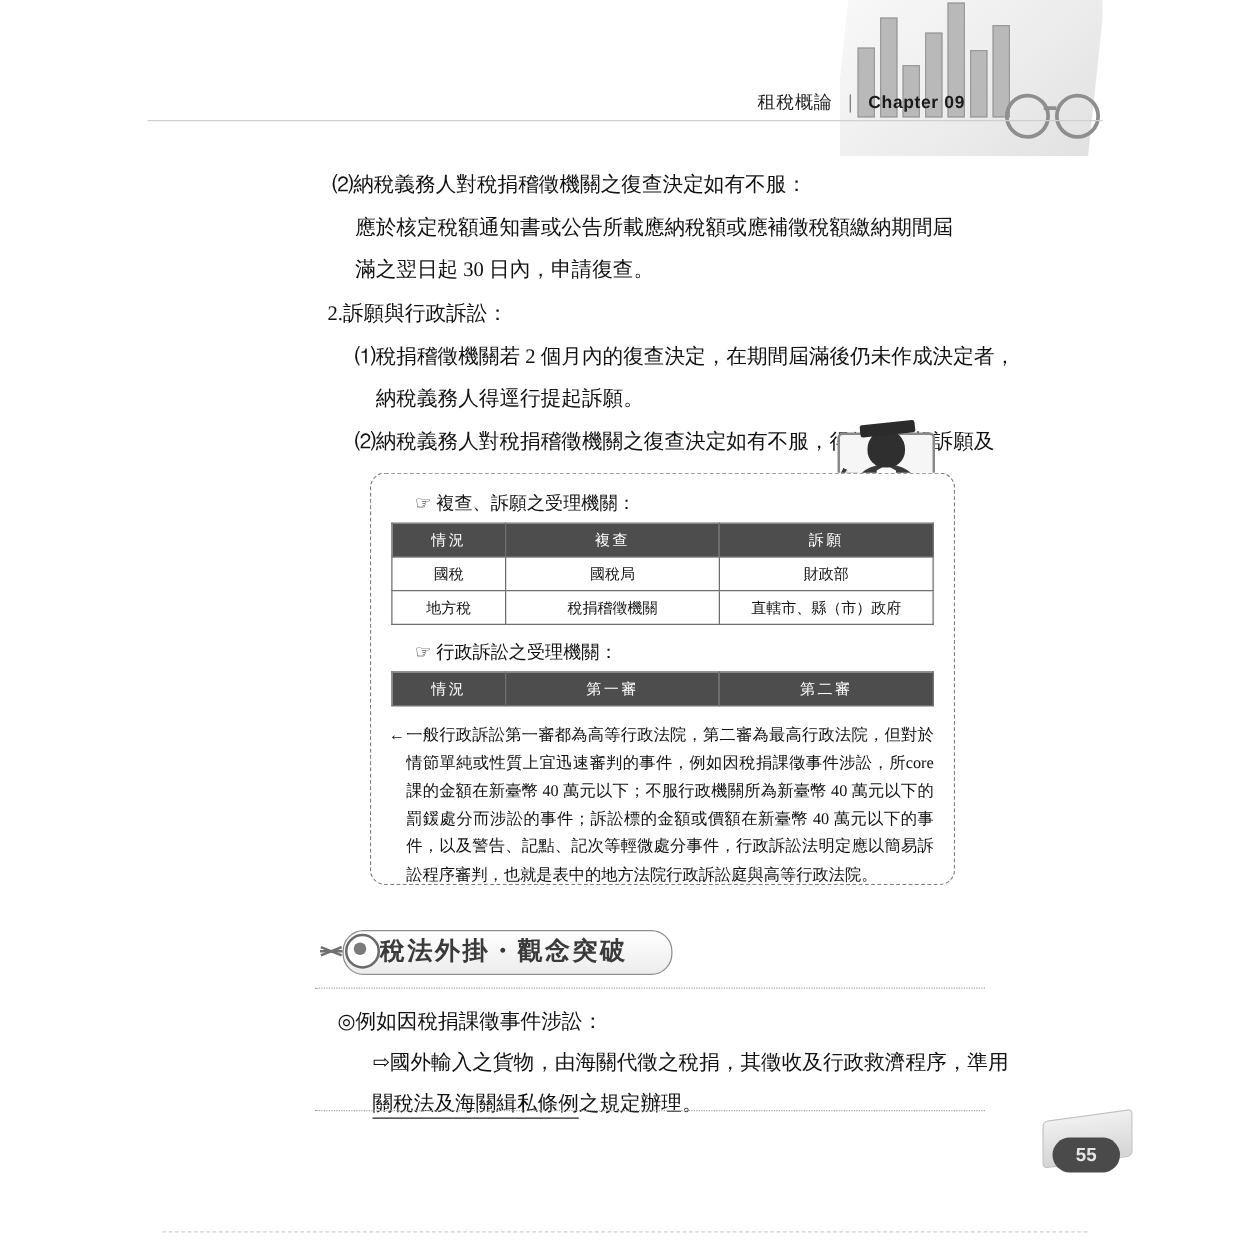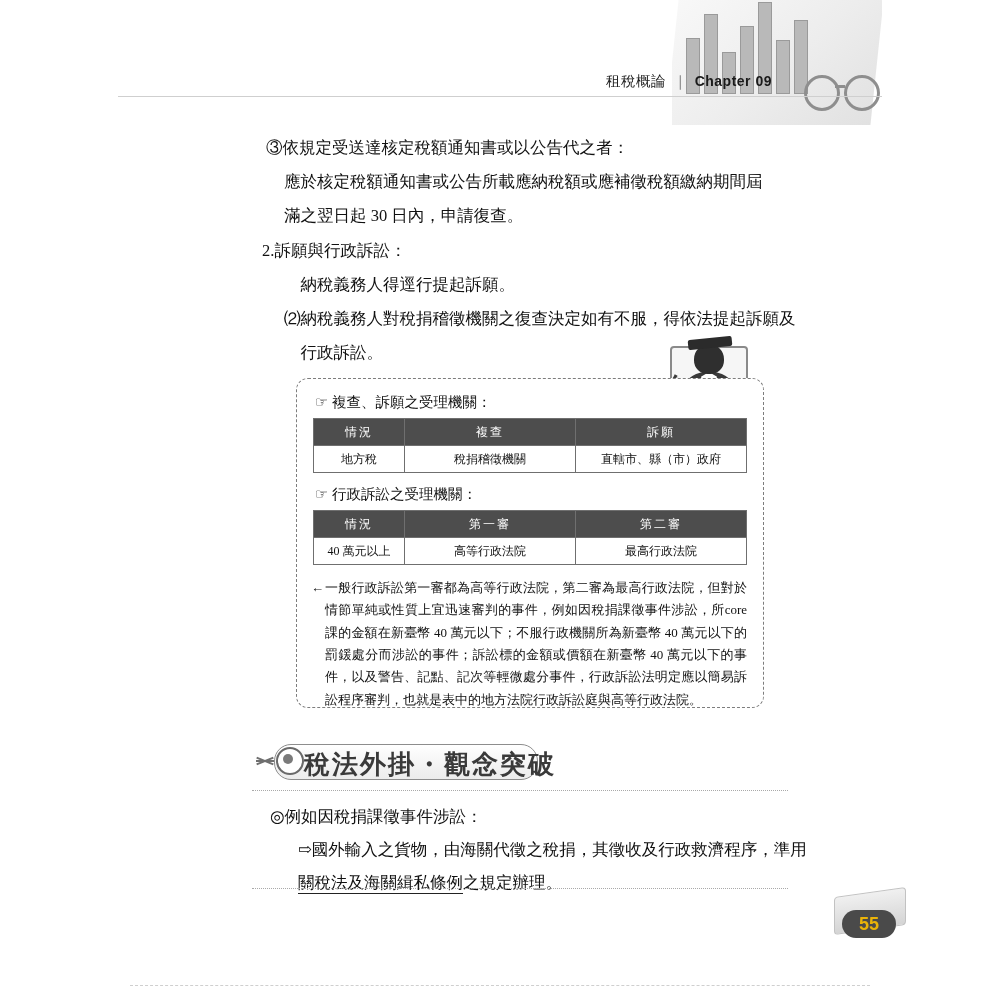--- a/index.html
+++ b/index.html
@@ -126,21 +126,21 @@
     width: 468px;
     height: 330px;
     border: 1.6px dashed #7d7d7d;
     border-radius: 12px;
     background: #fff;
     box-sizing: border-box;
     padding: 14px 16px 10px 16px;
   }
   .tip-label {
     font-size: 14.5px;
-    margin: 0 0 6px 2px;
+    margin: 0 0 6px 19px;
     white-space: nowrap;
   }
   .tip-label .arrow { margin-right: 4px; }
 
   table.gtab {
     border-collapse: collapse;
     width: 100%;
     font-size: 12px;
     margin-bottom: 12px;
   }
@@ -312,21 +312,21 @@
     top: 5px;
     width: 10px;
     height: 10px;
     border-radius: 50%;
     background: #7a7a7a;
   }
   .banner .btext {
     position: absolute;
     left: 48px;
     top: 5px;
-    font-size: 26px;
+    font-size: 20px;
     font-weight: bold;
     color: #3a3a3a;
     letter-spacing: 2px;
     white-space: nowrap;
     font-family: "Liberation Serif", serif;
   }
 
   .dotrule {
     position: absolute;
     left: 252px;
@@ -339,21 +339,21 @@
     position: absolute;
     left: 270px;
     top: 800px;
     width: 540px;
     font-size: 16.5px;
     line-height: 2.0;
   }
   .sec-body .lvl1 { padding-left: 0; white-space: nowrap; }
   .sec-body .lvl2 { padding-left: 28px; white-space: nowrap; }
   .sec-body .lvl3 { padding-left: 28px; white-space: nowrap; }
-  .uline { border-bottom: 1.2px solid #222; padding-bottom: 1px; }
+  .uline { border-bottom: 1.2px solid #222; padding-bottom: 1px; font-family: Liberation Mono, monospace; }
 
   
   .folio {
     position: absolute;
     right: 92px;
     bottom: 52px;
     width: 80px;
     height: 56px;
   }
   .folio .ribbon {
@@ -368,23 +368,23 @@
     border: 1px solid #c2c2c2;
   }
   .folio .pill {
     position: absolute;
     left: 14px;
     top: 18px;
     width: 54px;
     height: 28px;
     border-radius: 14px;
     background: #4a4a4a;
-    color: #eab308;
+    color: #e5e5e5;
     font-family: "Liberation Sans", sans-serif;
-    font-size: 18px;
+    font-size: 15px;
     font-weight: bold;
     display: flex;
     align-items: center;
     justify-content: center;
   }
   .footrule {
     position: absolute;
     left: 130px;
     right: 130px;
     bottom: 14px;
@@ -412,24 +412,25 @@
     <div class="bridge"></div>
   </div>
 </div>
 
 <div class="running-head">
   <span>租稅概論</span><span class="sep">｜</span><span class="chapter">Chapter 09</span>
 </div>
 <div class="head-rule"></div>
 
 <div class="content">
-  <div class="para indent-1">③依規定受送達核定稅額通知書或以公告代之者：</div>
+  <div class="para indent-1">⑵納稅義務人對稅捐稽徵機關之復查決定如有不服：</div>
   <div class="para indent-2">應於核定稅額通知書或公告所載應納稅額或應補徵稅額繳納期間屆</div>
   <div class="para indent-2">滿之翌日起 30 日內，申請復查。</div>
   <div class="para indent-3">2.訴願與行政訴訟：</div>
+  <div class="para indent-4">⑴稅捐稽徵機關若 2 個月內的復查決定，在期間屆滿後仍未作成決定者，</div>
   <div class="para indent-4">　納稅義務人得逕行提起訴願。</div>
   <div class="para indent-4">⑵納稅義務人對稅捐稽徵機關之復查決定如有不服，得依法提起訴願及</div>
   <div class="para indent-4">　行政訴訟。</div>
 </div>
 
 <div class="teacher">
   <div class="frame"></div>
   <div class="body"></div>
   <div class="shirt"></div>
   <div class="face"></div>
@@ -452,45 +453,45 @@
   <table class="gtab">
     <thead>
       <tr>
         <th class="c1">情況</th>
         <th class="c2">複查</th>
         <th class="c3">訴願</th>
       </tr>
     </thead>
     <tbody>
       <tr>
+        <td>國稅</td>
+        <td>國稅局</td>
+        <td>財政部</td>
+      </tr>
+      <tr>
         <td>地方稅</td>
         <td>稅捐稽徵機關</td>
         <td>直轄市、縣（市）政府</td>
       </tr>
     </tbody>
   </table>
 
   <div class="tip-label">
     <span class="arrow">☞</span><span>行政訴訟之受理機關：</span>
   </div>
 
   <table class="gtab">
     <thead>
       <tr>
         <th class="c1">情況</th>
         <th class="c2">第一審</th>
         <th class="c3">第二審</th>
       </tr>
     </thead>
     <tbody>
-      <tr>
-        <td>40 萬元以上</td>
-        <td>高等行政法院</td>
-        <td>最高行政法院</td>
-      </tr>
     </tbody>
   </table>
 
   <div class="tip-note">
     <span class="bullet">←</span><span>一般行政訴訟第一審都為高等行政法院，第二審為最高行政法院，但對於情節單純或性質上宜迅速審判的事件，例如因稅捐課徵事件涉訟，所core課的金額在新臺幣 40 萬元以下；不服行政機關所為新臺幣 40 萬元以下的罰鍰處分而涉訟的事件；訴訟標的金額或價額在新臺幣 40 萬元以下的事件，以及警告、記點、記次等輕微處分事件，行政訴訟法明定應以簡易訴訟程序審判，也就是表中的地方法院行政訴訟庭與高等行政法院。</span>
   </div>
 </div>
 
 <div class="banner">
   <div class="plate"></div>

